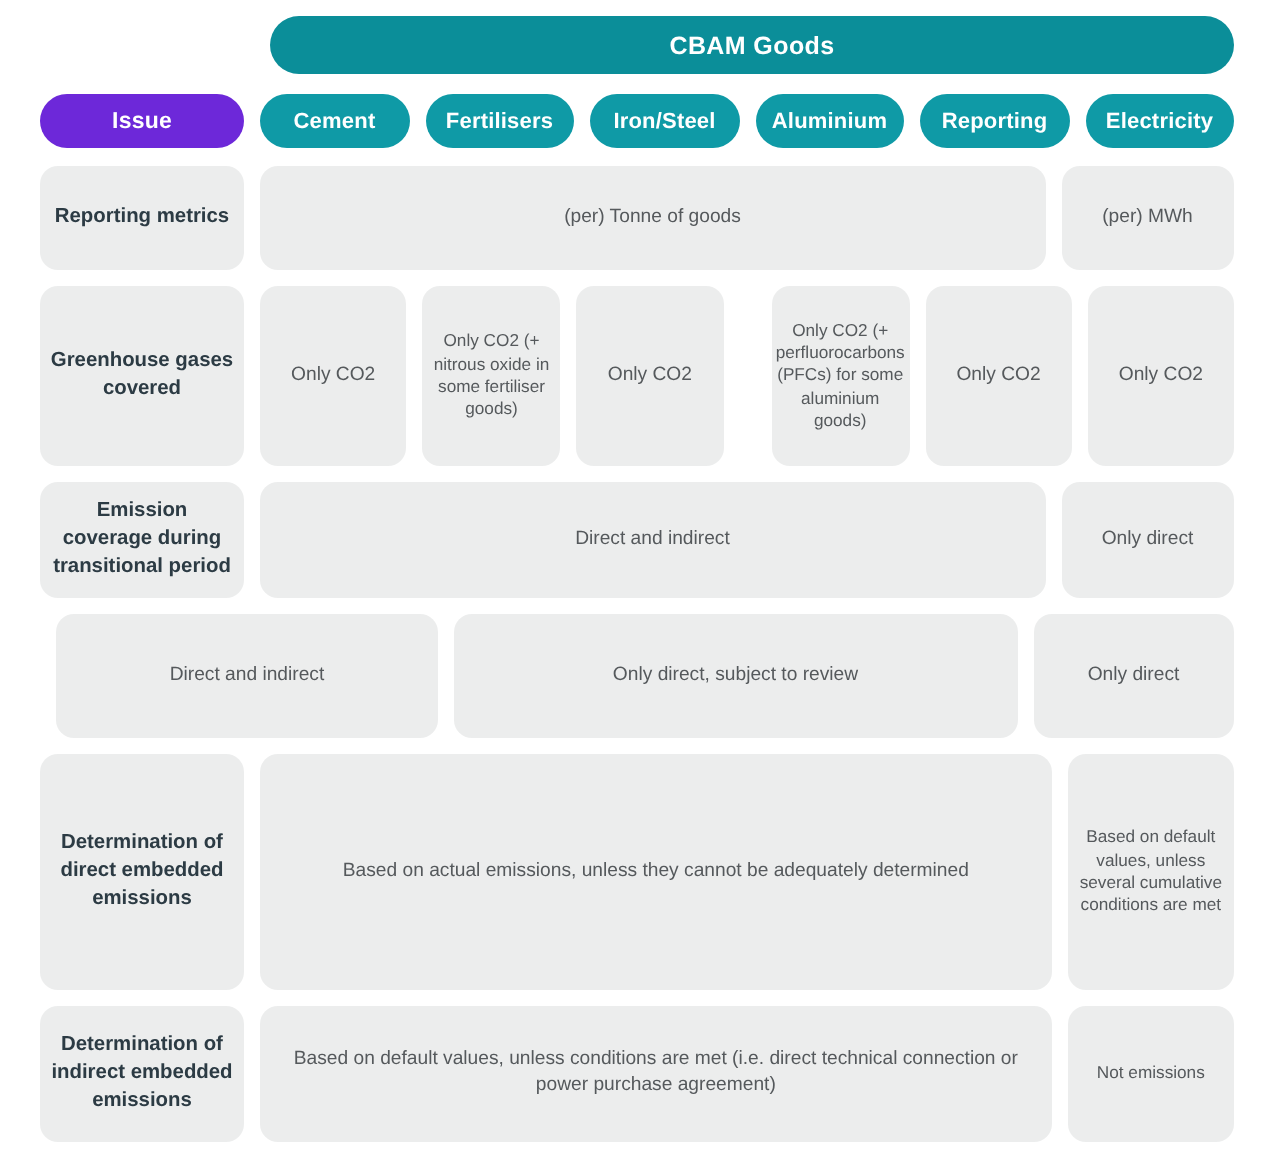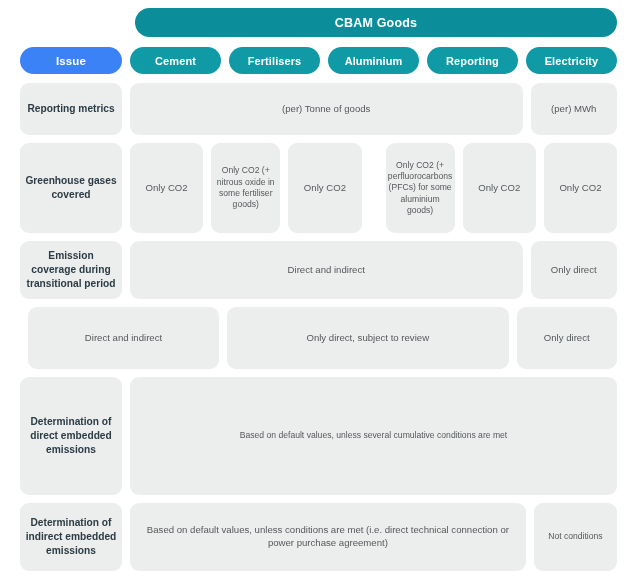--- a/index.html
+++ b/index.html
@@ -54,21 +54,21 @@
     font-size:11px;
     font-weight:700;
     letter-spacing:.1px;
     display:flex;
     align-items:center;
     justify-content:center;
     text-align:center;
     box-sizing:border-box;
   }
   .pill.issue{
-    background:#3b82f6;
+    background:#6d28d9;
     font-size:11.5px;
   }
 
   
   .rows{
     flex:1 1 auto;
     display:flex;
     flex-direction:column;
   }
   .row{
@@ -109,20 +109,21 @@
 
   <div class="banner-row">
     <div class="banner-spacer"></div>
     <div class="banner">CBAM Goods</div>
   </div>
 
   <div class="head-row" id="head-row">
       <div class="pill issue" style="flex: 0 0 102px;">Issue</div>
       <div class="pill" style="flex: 1 1 0px; margin-left: 8px;">Cement</div>
       <div class="pill" style="flex: 1 1 0px; margin-left: 8px;">Fertilisers</div>
+      <div class="pill" style="flex: 1 1 0px; margin-left: 8px;">Iron/Steel</div>
       <div class="pill" style="flex: 1 1 0px; margin-left: 8px;">Aluminium</div>
       <div class="pill" style="flex: 1 1 0px; margin-left: 8px;">Reporting</div>
       <div class="pill" style="flex: 1 1 0px; margin-left: 8px;">Electricity</div>
     </div>
 
   <div class="rows" id="rows">
       <div class="row" style="height: 52px;">
         <div class="cell issue-cell" style="flex: 0 0 102px;">Reporting metrics</div>
         <div class="cell" style="flex: 5 1 0px; margin-left: 8px;">(per) Tonne of goods</div>
         <div class="cell" style="flex: 1 1 0px; margin-left: 8px;">(per) MWh</div>
@@ -141,22 +142,23 @@
         <div class="cell" style="flex: 5 1 0px; margin-left: 8px;">Direct and indirect</div>
         <div class="cell" style="flex: 1 1 0px; margin-left: 8px;">Only direct</div>
       </div>
       <div class="row" style="height: 62px;">
         <div class="cell" style="flex: 2 1 0px; margin-left: 8px;">Direct and indirect</div>
         <div class="cell" style="flex: 3 1 0px; margin-left: 8px;">Only direct, subject to review</div>
         <div class="cell" style="flex: 1 1 0px; margin-left: 8px;">Only direct</div>
       </div>
       <div class="row" style="height: 118px; border-radius: 26px;">
         <div class="cell issue-cell" style="flex: 0 0 102px;">Determination of direct embedded emissions</div>
+        <div class="cell" style="flex: 5 1 0px; margin-left: 8px;">Based on actual emissions, unless they cannot be adequately determined</div>
         <div class="cell narrow-text" style="flex: 1 1 0px; margin-left: 8px;">Based on default values, unless several cumulative conditions are met</div>
       </div>
       <div class="row" style="height: 68px;">
         <div class="cell issue-cell" style="flex: 0 0 102px;">Determination of indirect embedded emissions</div>
         <div class="cell" style="flex: 5 1 0px; margin-left: 8px;">Based on default values, unless conditions are met (i.e. direct technical connection or power purchase agreement)</div>
-        <div class="cell narrow-text" style="flex: 1 1 0px; margin-left: 8px;">Not conditions</div>
+        <div class="cell narrow-text" style="flex: 1 1 0px; margin-left: 8px;">Not emissions</div>
       </div>
     </div>
 
 </div>
 
 </body></html>

